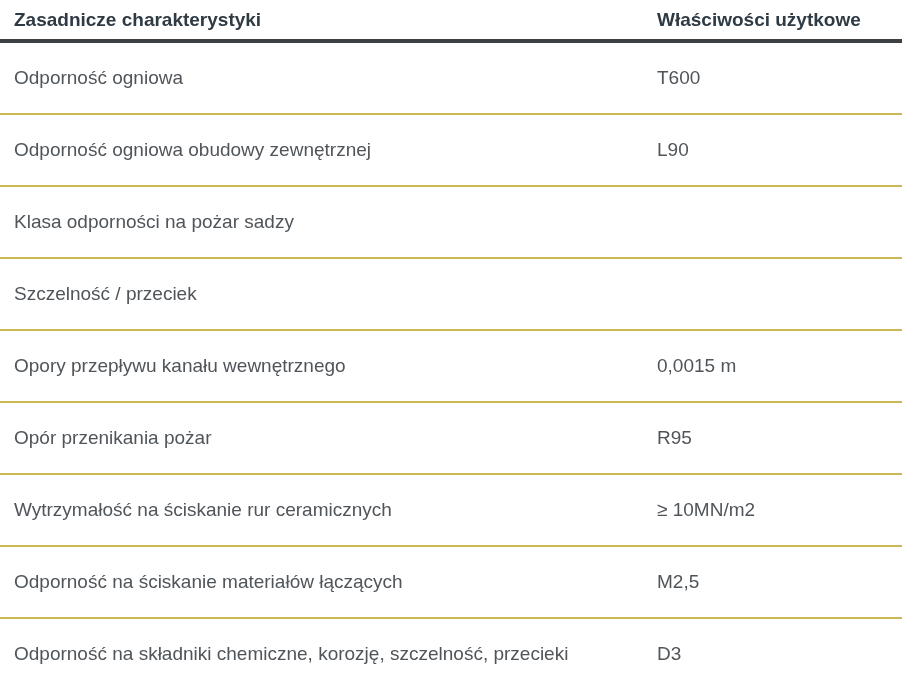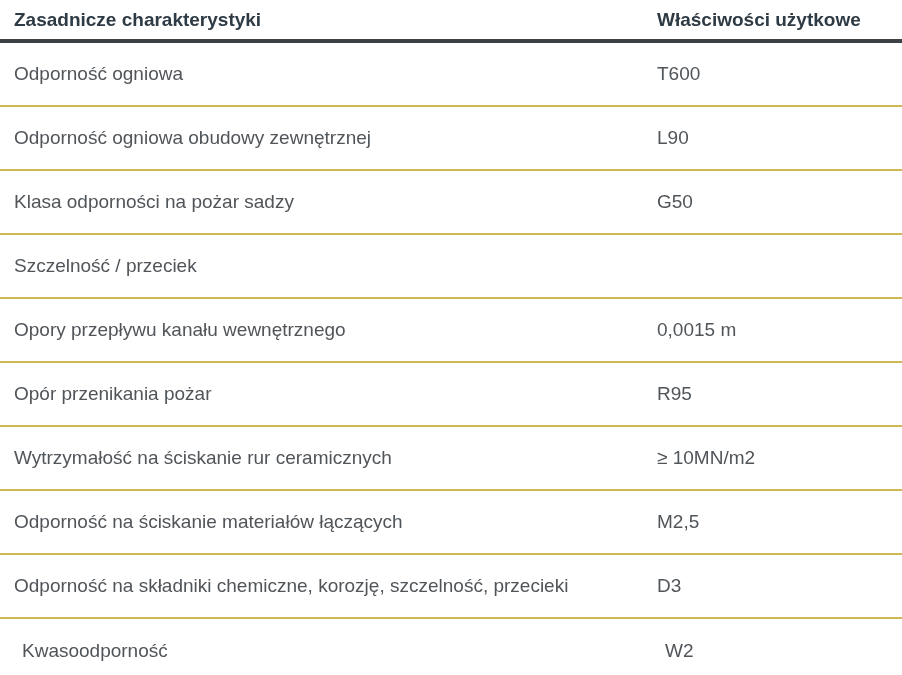--- a/index.html
+++ b/index.html
@@ -36,21 +36,21 @@
     flex: 0 0 657px;
     padding-left: 14px;
   }
   .cell-right {
     flex: 1 1 auto;
     padding-right: 10px;
   }
   .data-row {
     display: flex;
     align-items: center;
-    height: 64px;
+    height: 72px;
     border-bottom: 2px solid var(--gold-border);
   }
   .data-row:last-child {
     border-bottom: none;
     padding-left: 8px;
   }
   .data-row .cell-left,
   .data-row .cell-right {
     font-size: 19px;
     font-weight: normal;
@@ -69,21 +69,20 @@
       <div class="data-row">
     <div class="cell-left">Odporność ogniowa</div>
     <div class="cell-right">T600</div>
   </div>
       <div class="data-row">
     <div class="cell-left">Odporność ogniowa obudowy zewnętrznej</div>
     <div class="cell-right">L90</div>
   </div>
       <div class="data-row">
     <div class="cell-left">Klasa odporności na pożar sadzy</div>
-    <div class="cell-right">G50</div>
   </div>
       <div class="data-row">
     <div class="cell-left">Szczelność / przeciek</div>
   </div>
       <div class="data-row">
     <div class="cell-left">Opory przepływu kanału wewnętrznego</div>
     <div class="cell-right">0,0015 m</div>
   </div>
       <div class="data-row">
     <div class="cell-left">Opór przenikania pożar</div>

